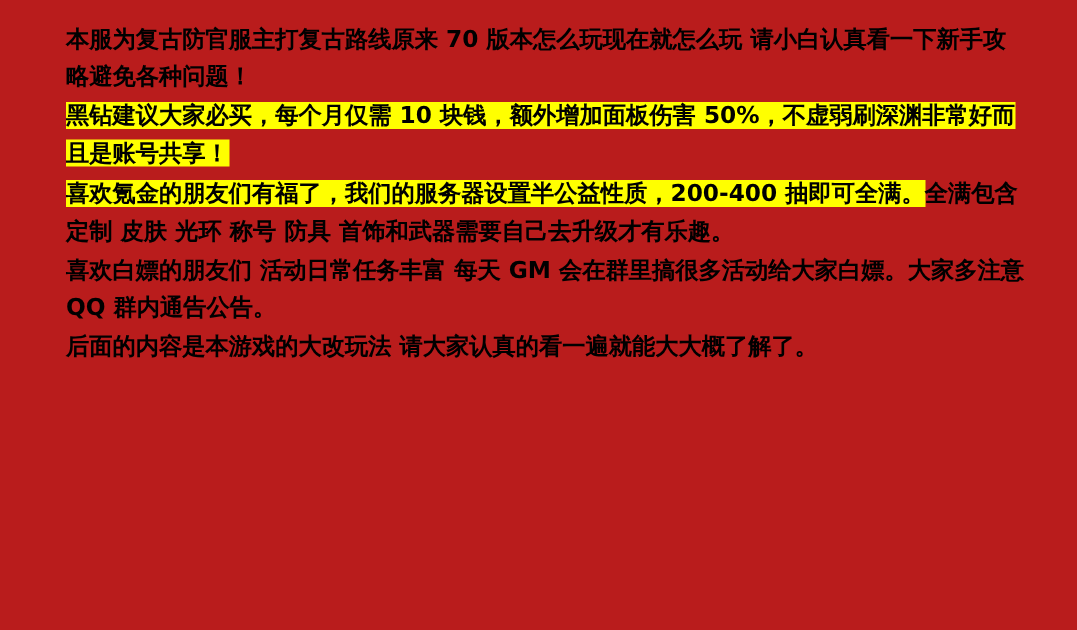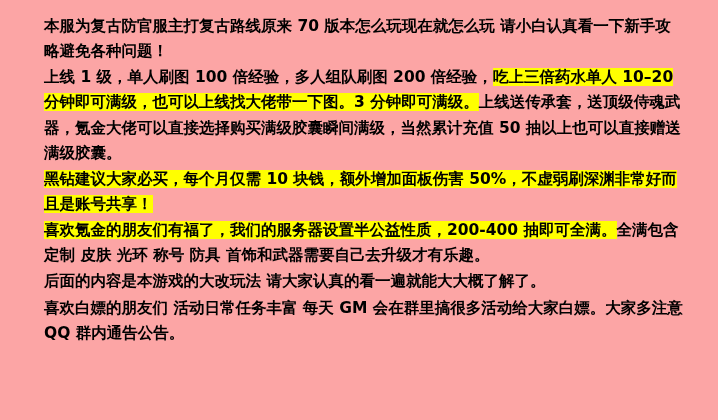--- a/index.html
+++ b/index.html
@@ -4,21 +4,21 @@
 <style>
   html, body {
     margin: 0;
     padding: 0;
     background: #ffffff;
   }
   #page {
     position: relative;
     width: 718px;
     height: 420px;
-    background: #fca5a5;
+    background: #b91c1c;
     box-sizing: border-box;
     overflow: hidden;
   }
   .doc {
     position: absolute;
     left: 44px;
     top: 14px;
     width: 640px;
     font-family: "DejaVu Sans", "Liberation Sans", sans-serif;
     font-size: 15.5px;
@@ -34,19 +34,18 @@
   .hl {
     background: #ffff00;
   }
 </style>
 </head>
 <body>
 
 <div id="page">
   <div class="doc" id="doc-body">
       <div class="para"><span>本服为复古防官服主打复古路线原来 70 版本怎么玩现在就怎么玩 请小白认真看一下新手攻略避免各种问题！</span></div>
-      <div class="para"><span>上线 1 级，单人刷图 100 倍经验，多人组队刷图 200 倍经验，</span><span class="hl">吃上三倍药水单人 10–20 分钟即可满级，也可以上线找大佬带一下图。3 分钟即可满级。</span><span>上线送传承套，送顶级侍魂武器，氪金大佬可以直接选择购买满级胶囊瞬间满级，当然累计充值 50 抽以上也可以直接赠送满级胶囊。</span></div>
       <div class="para"><span class="hl">黑钻建议大家必买，每个月仅需 10 块钱，额外增加面板伤害 50%，不虚弱刷深渊非常好而且是账号共享！</span></div>
       <div class="para"><span class="hl">喜欢氪金的朋友们有福了，我们的服务器设置半公益性质，200-400 抽即可全满。</span><span>全满包含定制 皮肤 光环 称号 防具 首饰和武器需要自己去升级才有乐趣。</span></div>
+      <div class="para"><span>喜欢白嫖的朋友们 活动日常任务丰富 每天 GM 会在群里搞很多活动给大家白嫖。大家多注意 QQ 群内通告公告。</span></div>
       <div class="para"><span>后面的内容是本游戏的大改玩法 请大家认真的看一遍就能大大概了解了。</span></div>
-      <div class="para"><span>喜欢白嫖的朋友们 活动日常任务丰富 每天 GM 会在群里搞很多活动给大家白嫖。大家多注意 QQ 群内通告公告。</span></div>
     </div>
 </div>
 
 </body></html>

